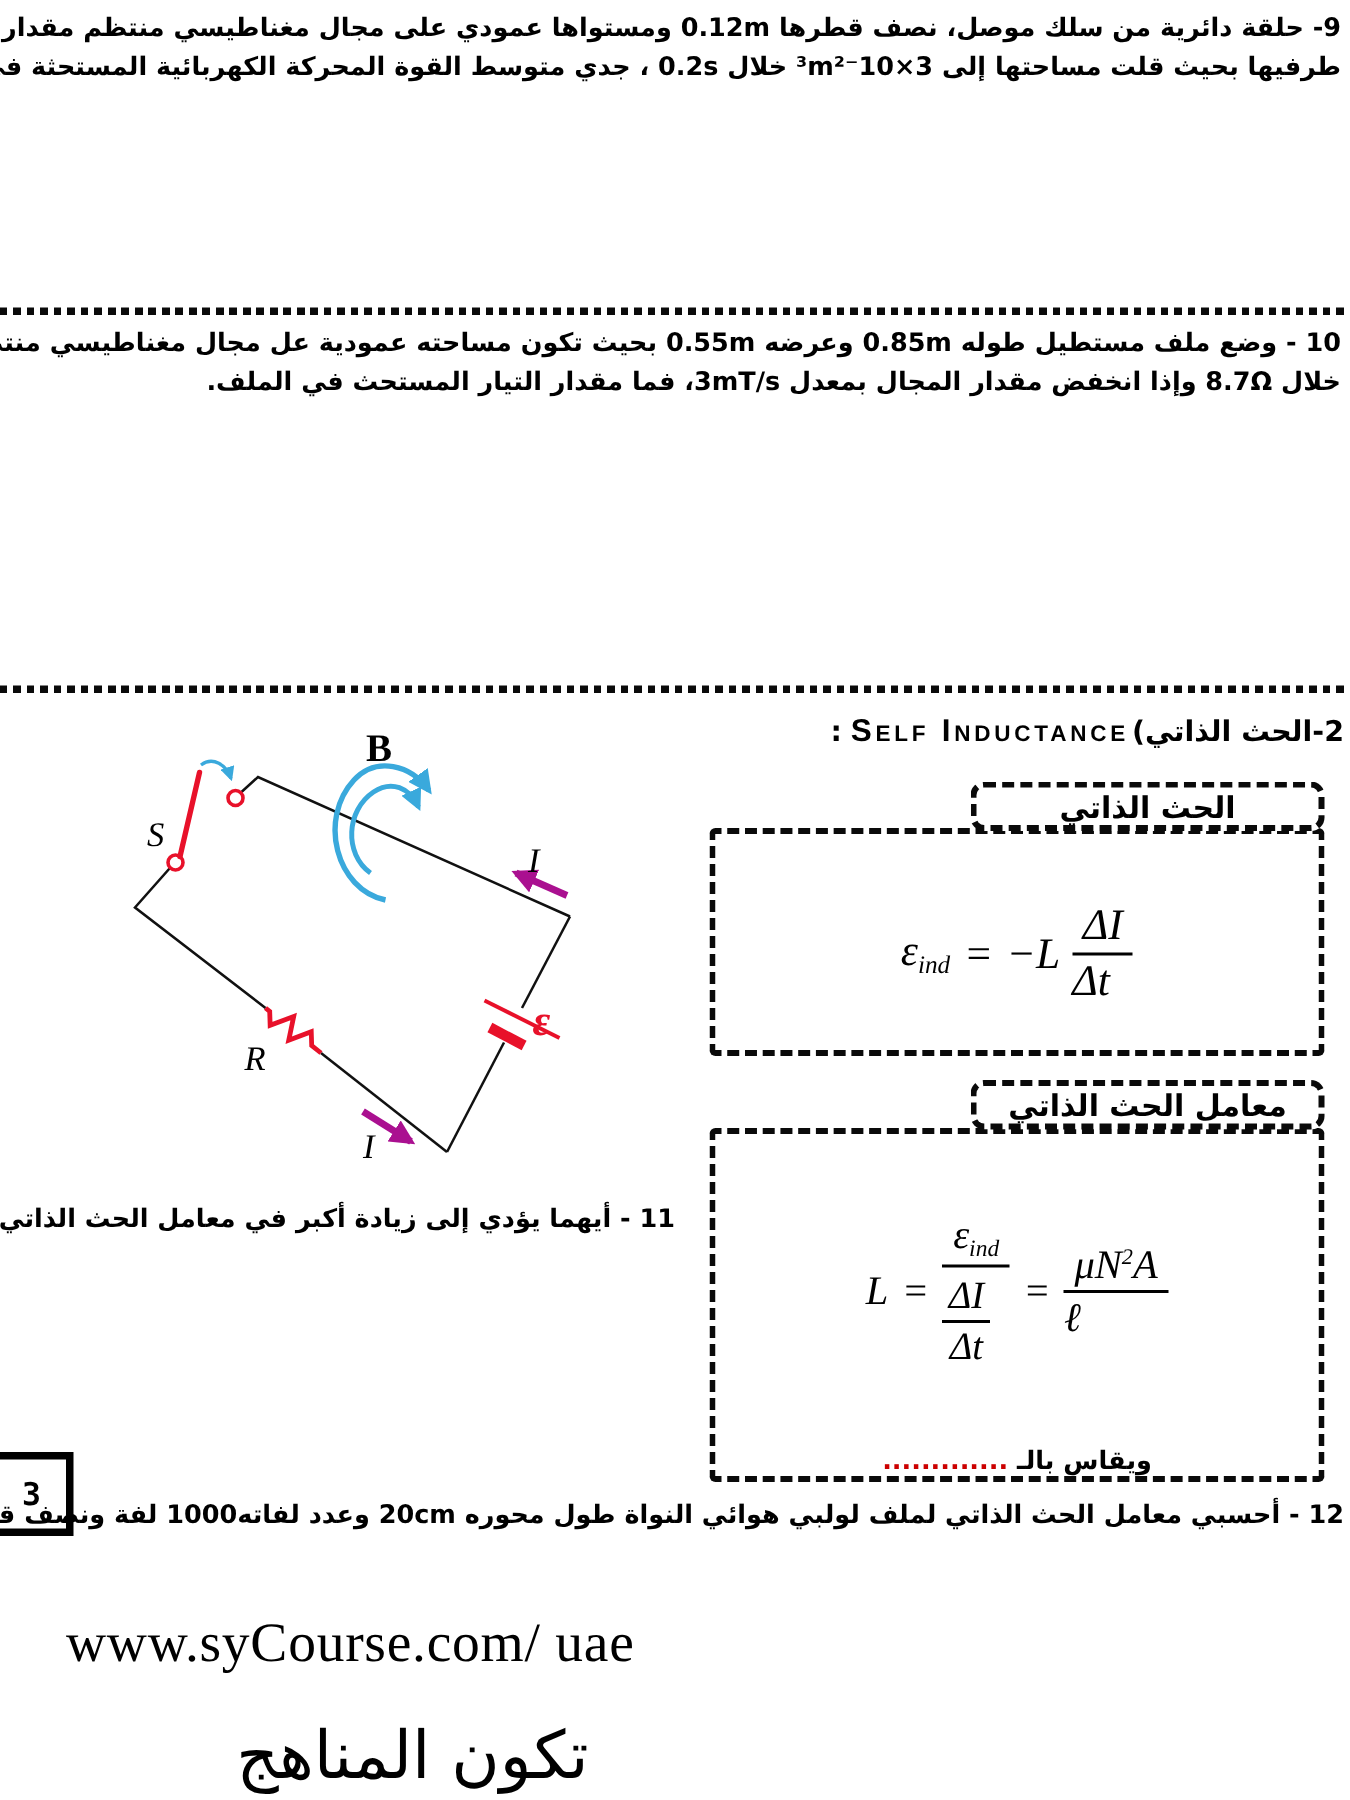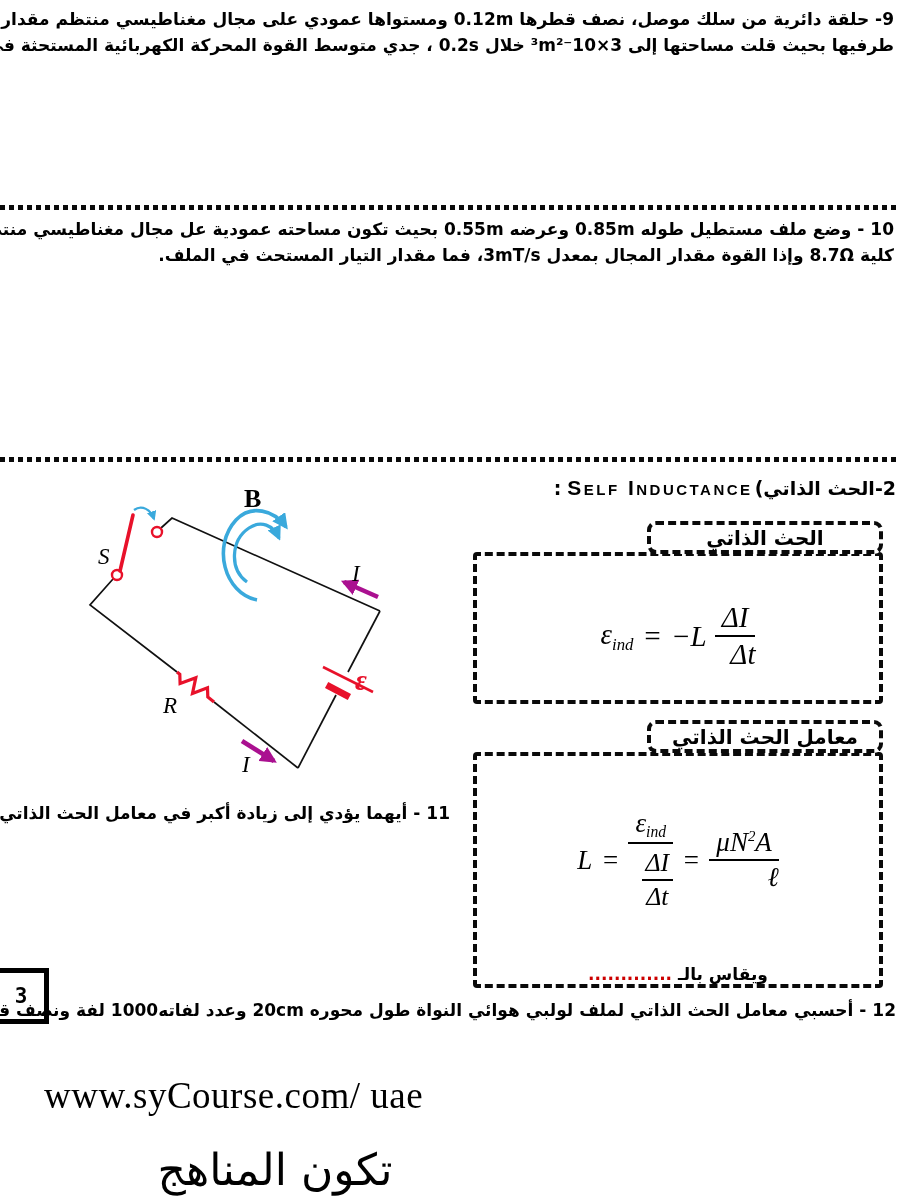--- a/index.html
+++ b/index.html
@@ -22,21 +22,21 @@
   .fbox{border:4px dashed #0a0a0a;border-radius:4px;background:#fff;z-index:1;}
   .tab1{left:647px;top:521px;width:228px;height:25px;}
   .box1{left:473px;top:552px;width:402px;height:144px;}
   .tab2{left:647px;top:720px;width:228px;height:25px;}
   .box2{left:473px;top:752px;width:402px;height:228px;}
   
   .formula{display:flex;align-items:center;justify-content:center;
            font-family:"Liberation Serif","DejaVu Serif",serif;font-style:italic;}
   .f1{width:100%;height:100%;font-size:29px;padding-top:16px;box-sizing:border-box;}
   .f2{width:100%;font-size:27px;margin-top:52px;}
-  .frac{display:inline-flex;flex-direction:column;align-items:flex-end;vertical-align:middle;}
+  .frac{display:inline-flex;flex-direction:column;align-items:flex-start;vertical-align:middle;}
   .frac .num{border-bottom:2px solid #000;padding:0 7px 1px 7px;}
   .frac .den{padding-top:1px;}
   .innerfrac{display:inline-flex;flex-direction:column;align-items:center;font-size:0.95em;}
   .innerfrac .num{border-bottom:2px solid #000;padding:0 4px 1px 4px;}
   .sub{font-size:0.58em;font-style:italic;vertical-align:-0.35em;}
   .sup{font-size:0.55em;vertical-align:0.65em;font-style:italic;}
   .op{margin:0 9px;}
   .measured{position:absolute;left:0;right:0;bottom:0;text-align:center;direction:rtl;
             font-size:17px;font-weight:700;}
   .measured .dots{color:#cc0000;letter-spacing:1px;}
@@ -54,21 +54,21 @@
 
 <div class="abs qtext" style="top:6px;left:6px;right:6px;">
   <div class="qline">9- حلقة دائرية من سلك موصل، نصف قطرها 0.12m ومستواها عمودي على مجال مغناطيسي منتظم مقدار شدته 0.15T . إذا سحبت الحلقة من</div>
   <div class="qline">طرفيها بحيث قلت مساحتها إلى 3×10⁻³m² خلال 0.2s ، جدي متوسط القوة المحركة الكهربائية المستحثة في سلك الحلقة خلال هذه الفترة الزمنية.</div>
 </div>
 
 <div class="abs divider" style="top:205px;"></div>
 
 <div class="abs qtext" style="top:216px;left:6px;right:6px;">
   <div class="qline">10 - وضع ملف مستطيل طوله 0.85m وعرضه 0.55m بحيث تكون مساحته عمودية عل مجال مغناطيسي منتظم. إذا كان للملف75لفة، ومقاومة</div>
-  <div class="qline">كلية 8.7Ω وإذا القوة مقدار المجال بمعدل 3mT/s، فما مقدار التيار المستحث في الملف.</div>
+  <div class="qline">خلال 8.7Ω وإذا انخفض مقدار المجال بمعدل 3mT/s، فما مقدار التيار المستحث في الملف.</div>
 </div>
 
 <div class="abs divider" style="top:457px;"></div>
 
 <div class="abs sec-header">
   <span>:</span>
   <span class="latin">Self Inductance</span>
   <span>(</span>
   <span class="ar">الحث الذاتي</span>
   <span>-</span>

